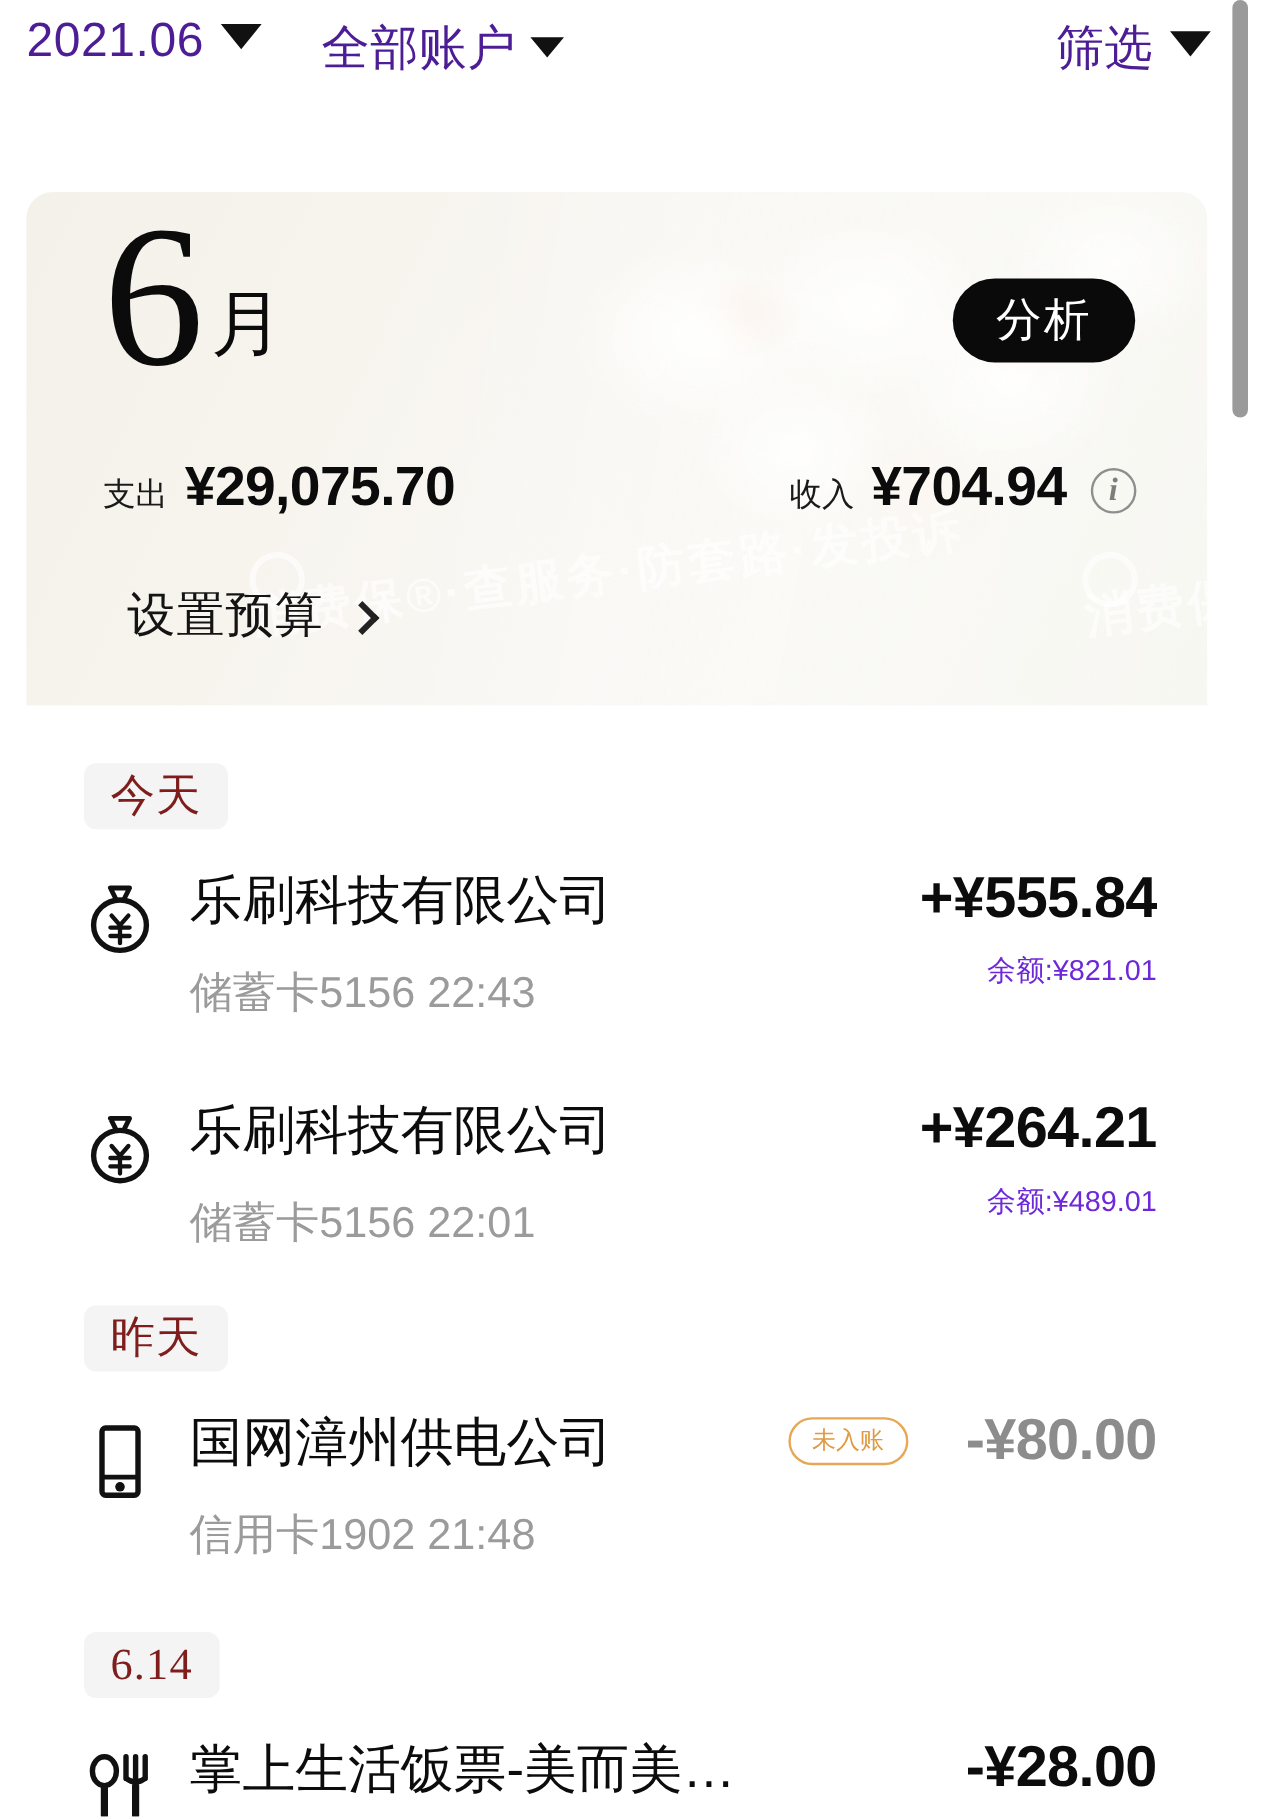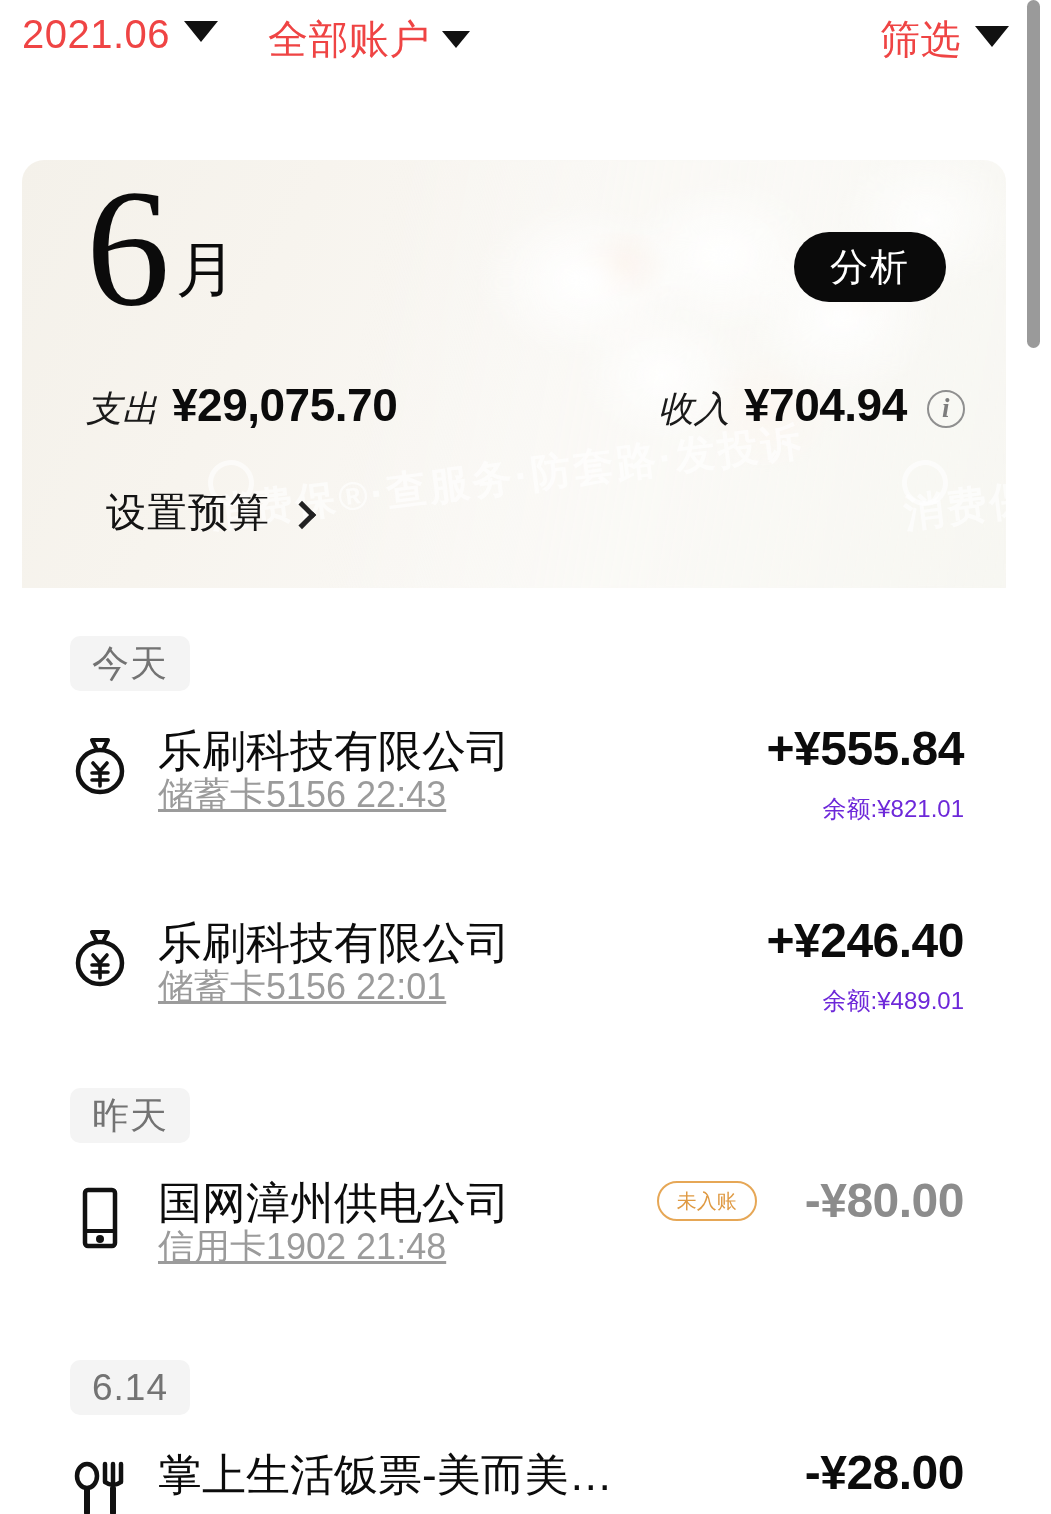--- a/index.html
+++ b/index.html
@@ -10,21 +10,21 @@
     overflow:hidden;
   }
   #app { position:relative; width:1051px; height:1514px; background:#fff; overflow:hidden; }
 
   
   .topbar {
     position:absolute; top:0; left:0; width:1051px; height:92px;
     display:flex; align-items:center;
   }
   .tb-item {
-    display:flex; align-items:baseline; color:#ef4444;
+    display:flex; align-items:baseline; color:#4c1d95;
     font-size:40px; letter-spacing:0.5px; white-space:nowrap;
   }
   .tb-date { position:absolute; left:22px; top:12px; }
   .tb-acct { position:absolute; left:268px; top:12px; }
   .tb-filter { position:absolute; right:42px; top:12px; }
   .caret {
     display:inline-block; margin-left:14px;
     width:0; height:0;
     border-left:17px solid transparent;
     border-right:17px solid transparent;
@@ -88,21 +88,21 @@
     background:#0a0a0a; color:#fff;
     border-radius:38px; padding:16px 36px;
     font-size:38px; line-height:1; letter-spacing:2px;
     border:none; cursor:pointer;
   }
 
   .stats { position:absolute; left:0; right:0; top:218px; height:70px; }
   .stat { position:absolute; display:flex; align-items:baseline; white-space:nowrap; }
   .stat-expense { left:64px; top:0; }
   .stat-income  { left:636px; top:0; }
-  .stat-label { font-size:36px; color:#1a1a1a; margin-right:14px;font-style:italic; }
+  .stat-label { font-size:27px; color:#1a1a1a; margin-right:14px; }
   .stat-value { font-size:46px; color:#0b0b0b; font-weight:700; letter-spacing:-0.5px; }
   .info-icon {
     display:inline-flex; align-items:center; justify-content:center;
     width:38px; height:38px; border-radius:50%;
     border:2.5px solid #8f8f8f; color:#7d7d7d;
     font-family:"Liberation Serif","DejaVu Serif",serif;
     font-style:italic; font-size:27px; font-weight:700;
     margin-left:20px; position:relative; top:-4px; cursor:pointer;
   }
 
@@ -116,44 +116,45 @@
     border-right:5px solid #222; border-top:5px solid #222;
     transform:rotate(45deg); position:relative; top:2px;
   }
 
   
   .list {
     position:absolute; left:22px; top:588px; width:984px; height:926px;
     background:#fff; overflow:hidden;
   }
   .day-badge {
-    display:inline-block; background:#f4f4f4; color:#737373;
+    display:inline-block; background:#f4f4f4; color:#7f1d1d;
     border-radius:10px; padding:9px 22px; font-size:37px; line-height:1;
     letter-spacing:1px;
+    font-family:Liberation Serif, serif;
   }
   .group { position:absolute; left:0; width:984px; }
   .g1 { top:48px; }
   .g2 { top:500px; }
   .g3 { top:772px; }
   .badge-wrap { padding-left:48px; }
 
   .row {
     position:relative; height:160px; padding-left:48px; padding-right:42px;
     display:flex; align-items:flex-start; cursor:pointer;
   }
   .row-icon {
     width:60px; height:70px; flex:0 0 60px; margin-top:12px; margin-right:28px;
     display:flex; align-items:center; justify-content:center;
   }
   .row-mid { flex:1 1 auto; min-width:0; padding-top:8px; }
   .row-title {
     font-size:44px; color:#0c0c0c; line-height:1.1;
     white-space:nowrap; overflow:hidden; text-overflow:ellipsis;
   }
-  .row-sub { font-size:36px; color:#9b9b9b; margin-top:0; line-height:1.1; white-space:nowrap;text-decoration:underline; }
+  .row-sub { font-size:36px; color:#9b9b9b; margin-top:32px; line-height:1.1; white-space:nowrap; }
   .row-right { flex:0 0 auto; text-align:right; padding-top:6px; display:flex; flex-direction:column; align-items:flex-end; }
   .amt-line { display:flex; align-items:center; }
   .amt { font-size:48px; font-weight:700; line-height:1; white-space:nowrap; letter-spacing:-0.5px;margin-left:20px; }
   .amt.in { color:#0c0c0c; }
   .amt.out { color:#0c0c0c; }
   .amt.pending { color:#8c8c8c; font-weight:700; }
   .bal { font-size:24px; color:#6d28d9; margin-top:20px; white-space:nowrap; }
   .pending-badge {
     border:2.5px solid #e6a756; color:#df9a43;
     border-radius:30px; padding:8px 18px; font-size:20px; line-height:1;
@@ -260,21 +261,21 @@
             <ellipse cx="27" cy="35" rx="22" ry="21" fill="none" stroke="#111" stroke-width="4.5"></ellipse>
             <path d="M20 27 L27 35 L34 27 M19 37 H35 M19 44 H35 M27 35 V50" fill="none" stroke="#111" stroke-width="3.6" stroke-linecap="round"></path>
           </svg>
         </div>
         <div class="row-mid">
           <div class="row-title">乐刷科技有限公司</div>
           <div class="row-sub">储蓄卡5156 22:01</div>
         </div>
         <div class="row-right">
           <div class="amt-line">
-            <span class="amt in">+¥246.40</span>
+            <span class="amt in">+¥264.21</span>
           </div>
           <div class="bal">余额:¥489.01</div>
         </div>
       </div>
     </div>
 
     <div class="group g2">
       <div class="badge-wrap">
         <span class="day-badge">昨天</span>
       </div>

